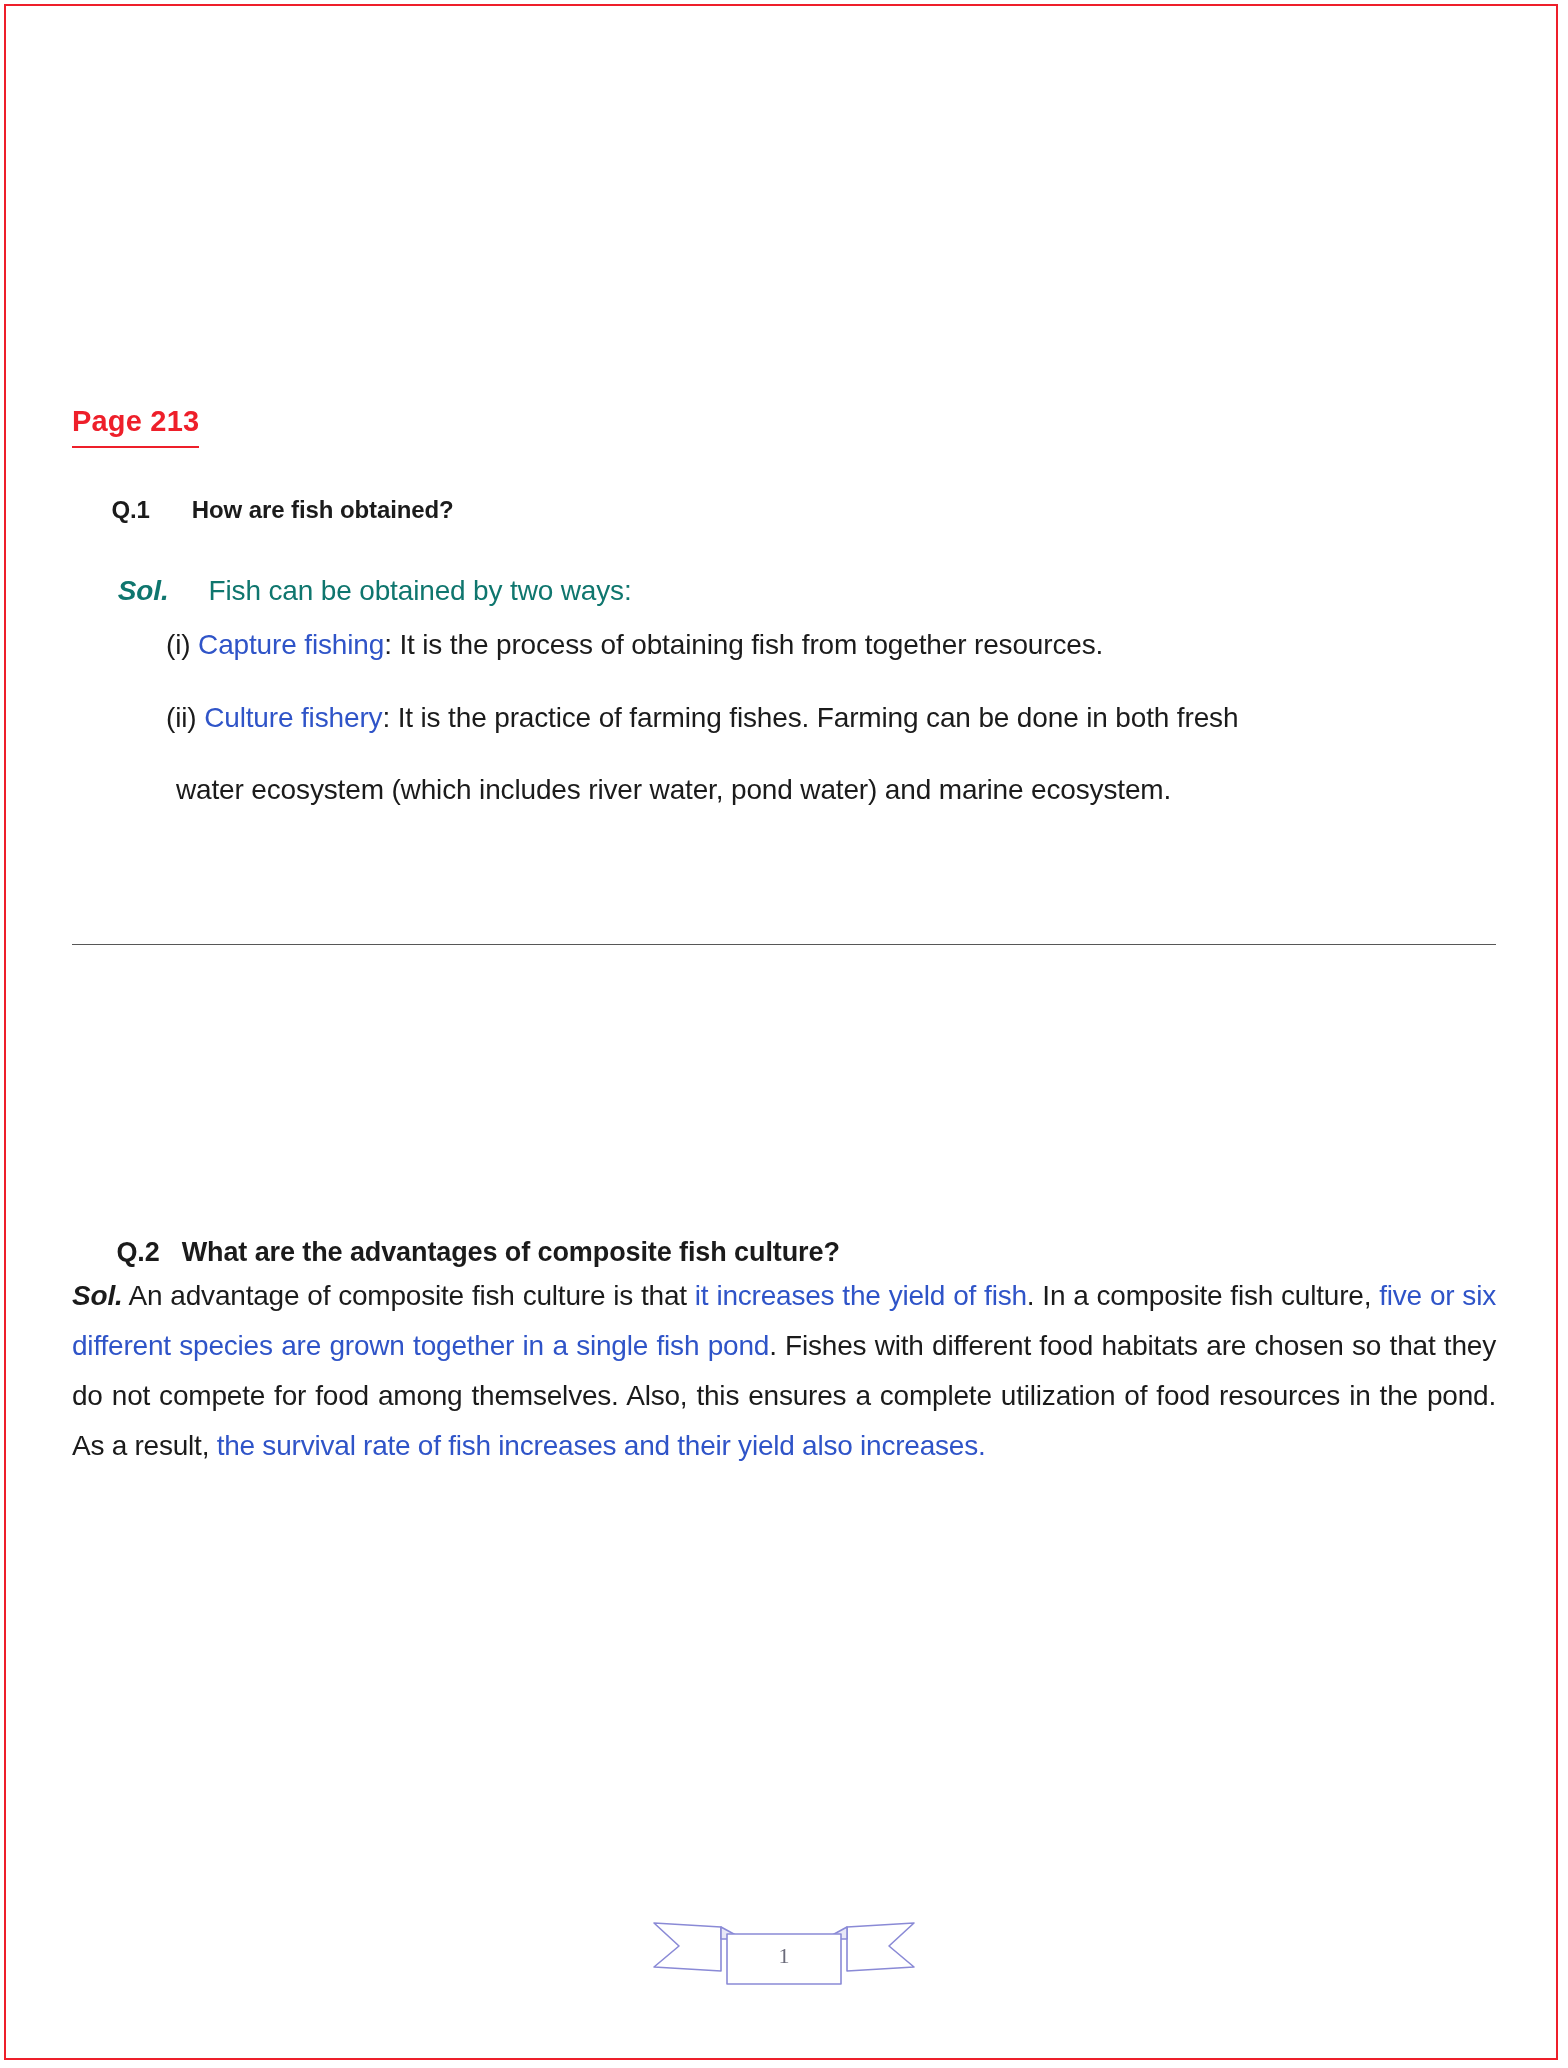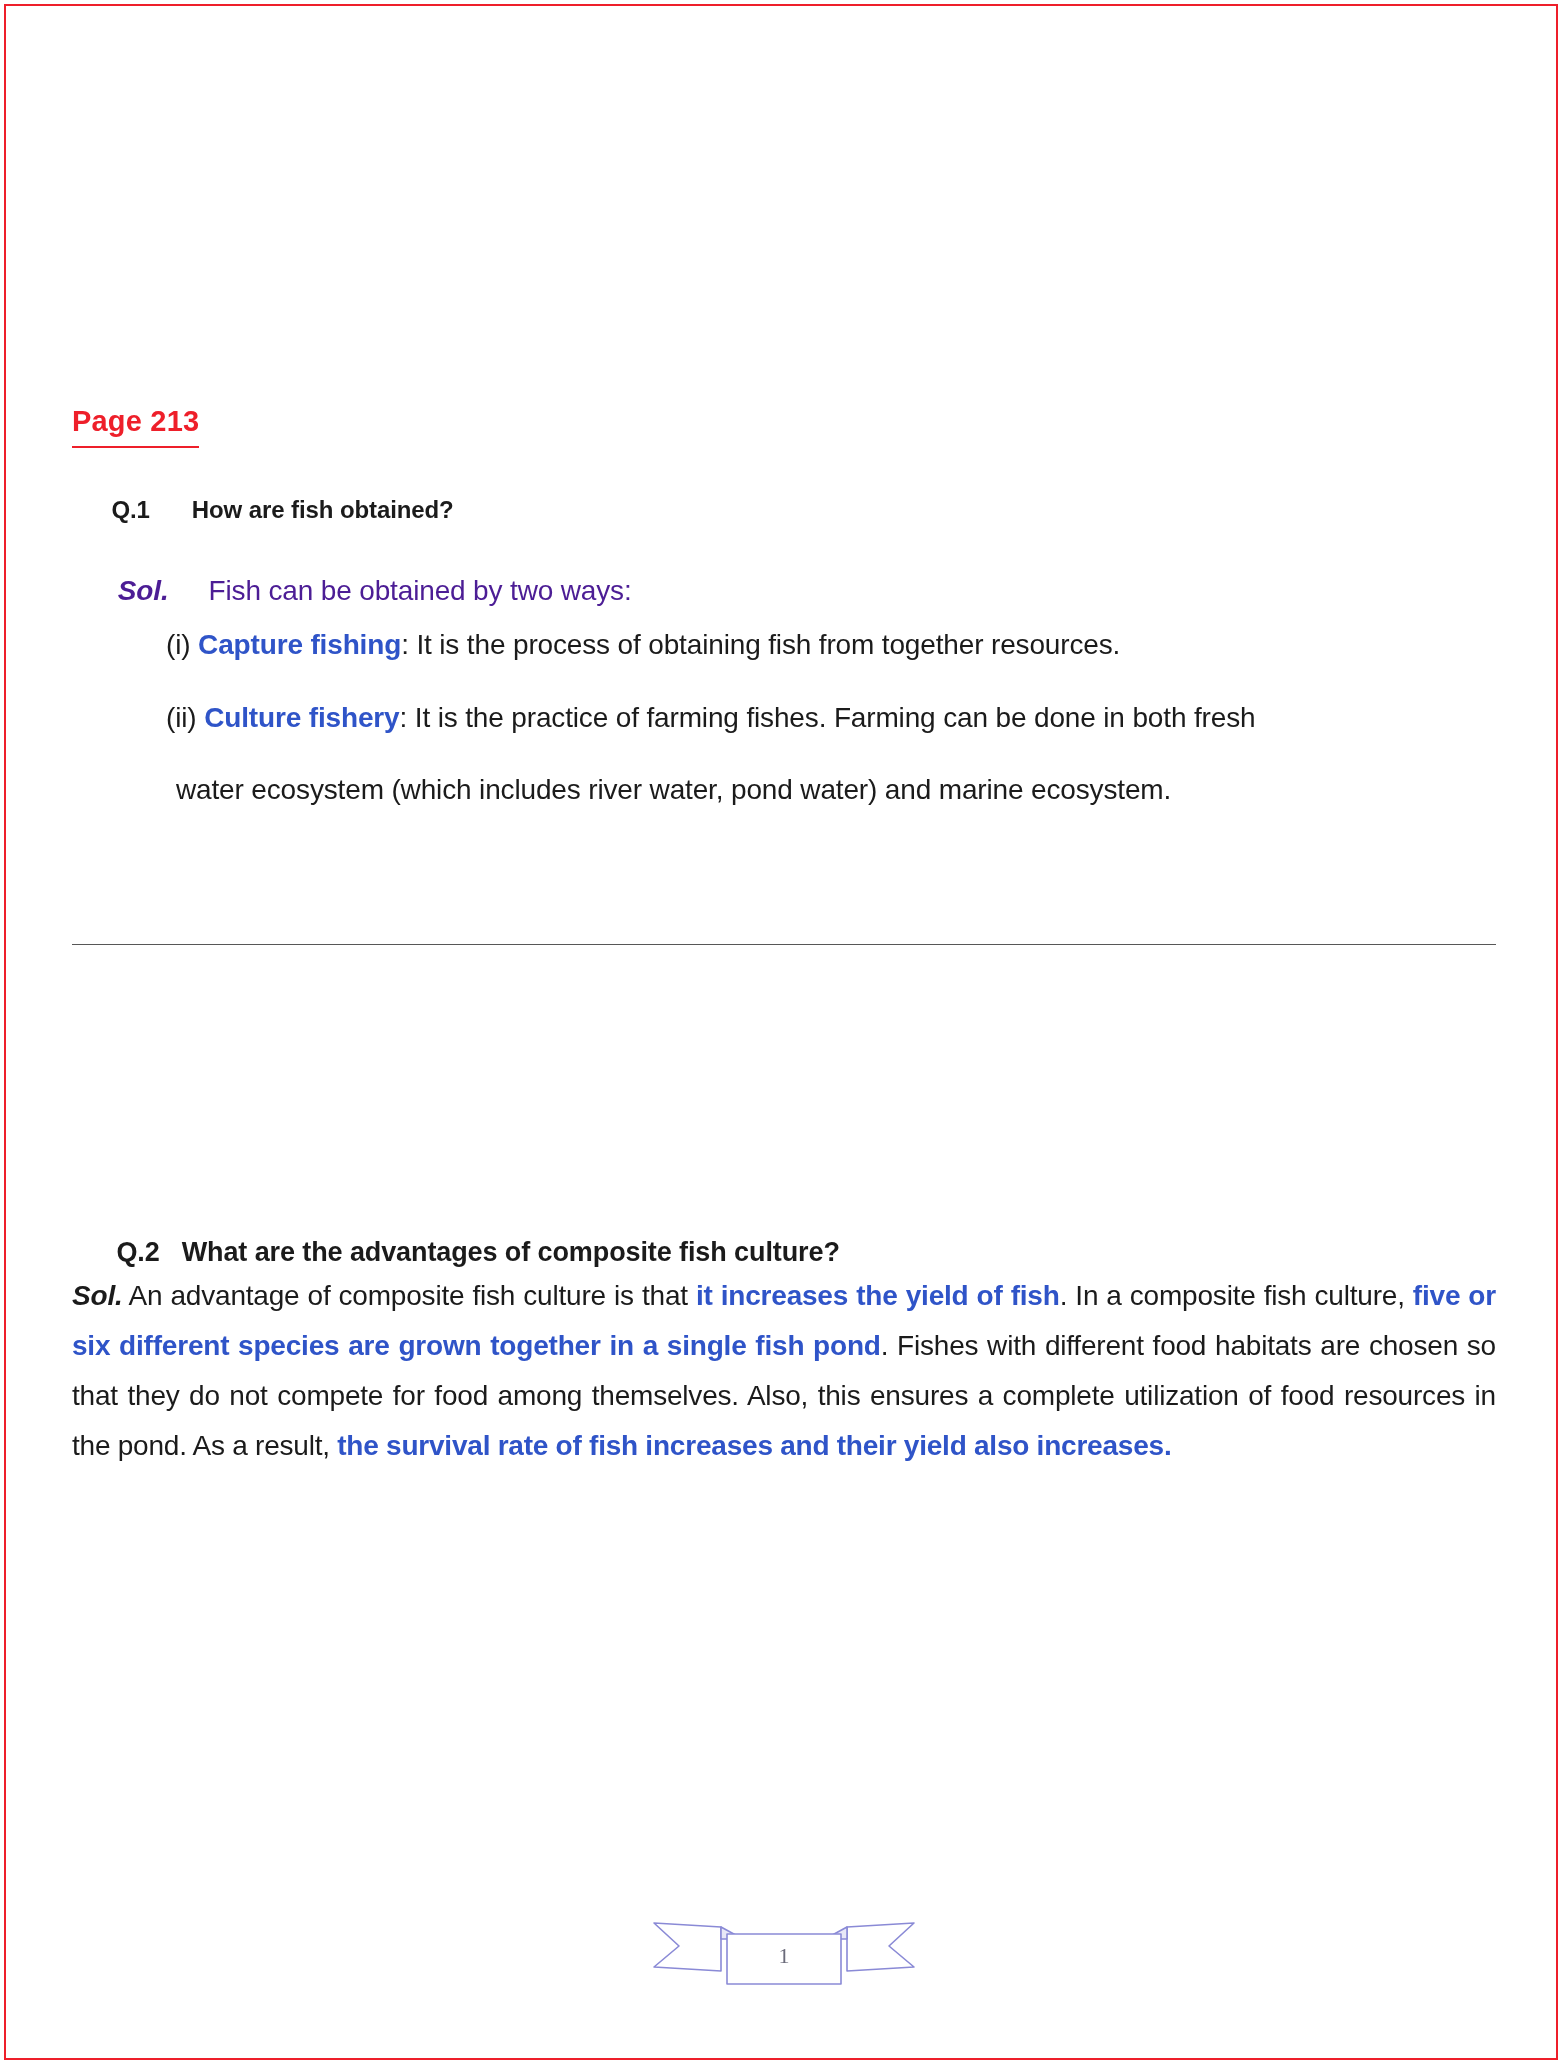--- a/index.html
+++ b/index.html
@@ -59,21 +59,21 @@
     white-space: pre;
     letter-spacing: -0.1px;
   }
   #q1-line { top: 462px; }
   #q2-line { top: 1200px; font-size: 27px; }
 
   .sol-line {
     position: absolute;
     left: 0;
     font-size: 28px;
-    color: #4c1d95;
+    color: #0f766e;
     letter-spacing: -0.15px;
     white-space: pre;
   }
   #sol1-line { top: 537px; }
 
   .sol-tag {
     font-weight: bold;
     font-style: italic;
   }
 
@@ -83,21 +83,21 @@
     color: #1b1b1b;
     letter-spacing: -0.15px;
     line-height: 1.0;
   }
   #bullet-i  { left: 94px; top: 625px; width: 1330px; }
   #bullet-ii { left: 94px; top: 698px; width: 1330px; }
   #bullet-ii-cont { left: 104px; top: 770px; width: 1320px; }
 
   .blue-bold {
     color: #2f54c8;
-    font-weight: bold;
+    font-weight: normal;
   }
 
   .divider {
     position: absolute;
     left: 0;
     top: 938px;
     width: 1424px;
     height: 0;
     border-top: 1.6px solid #575757;
   }

